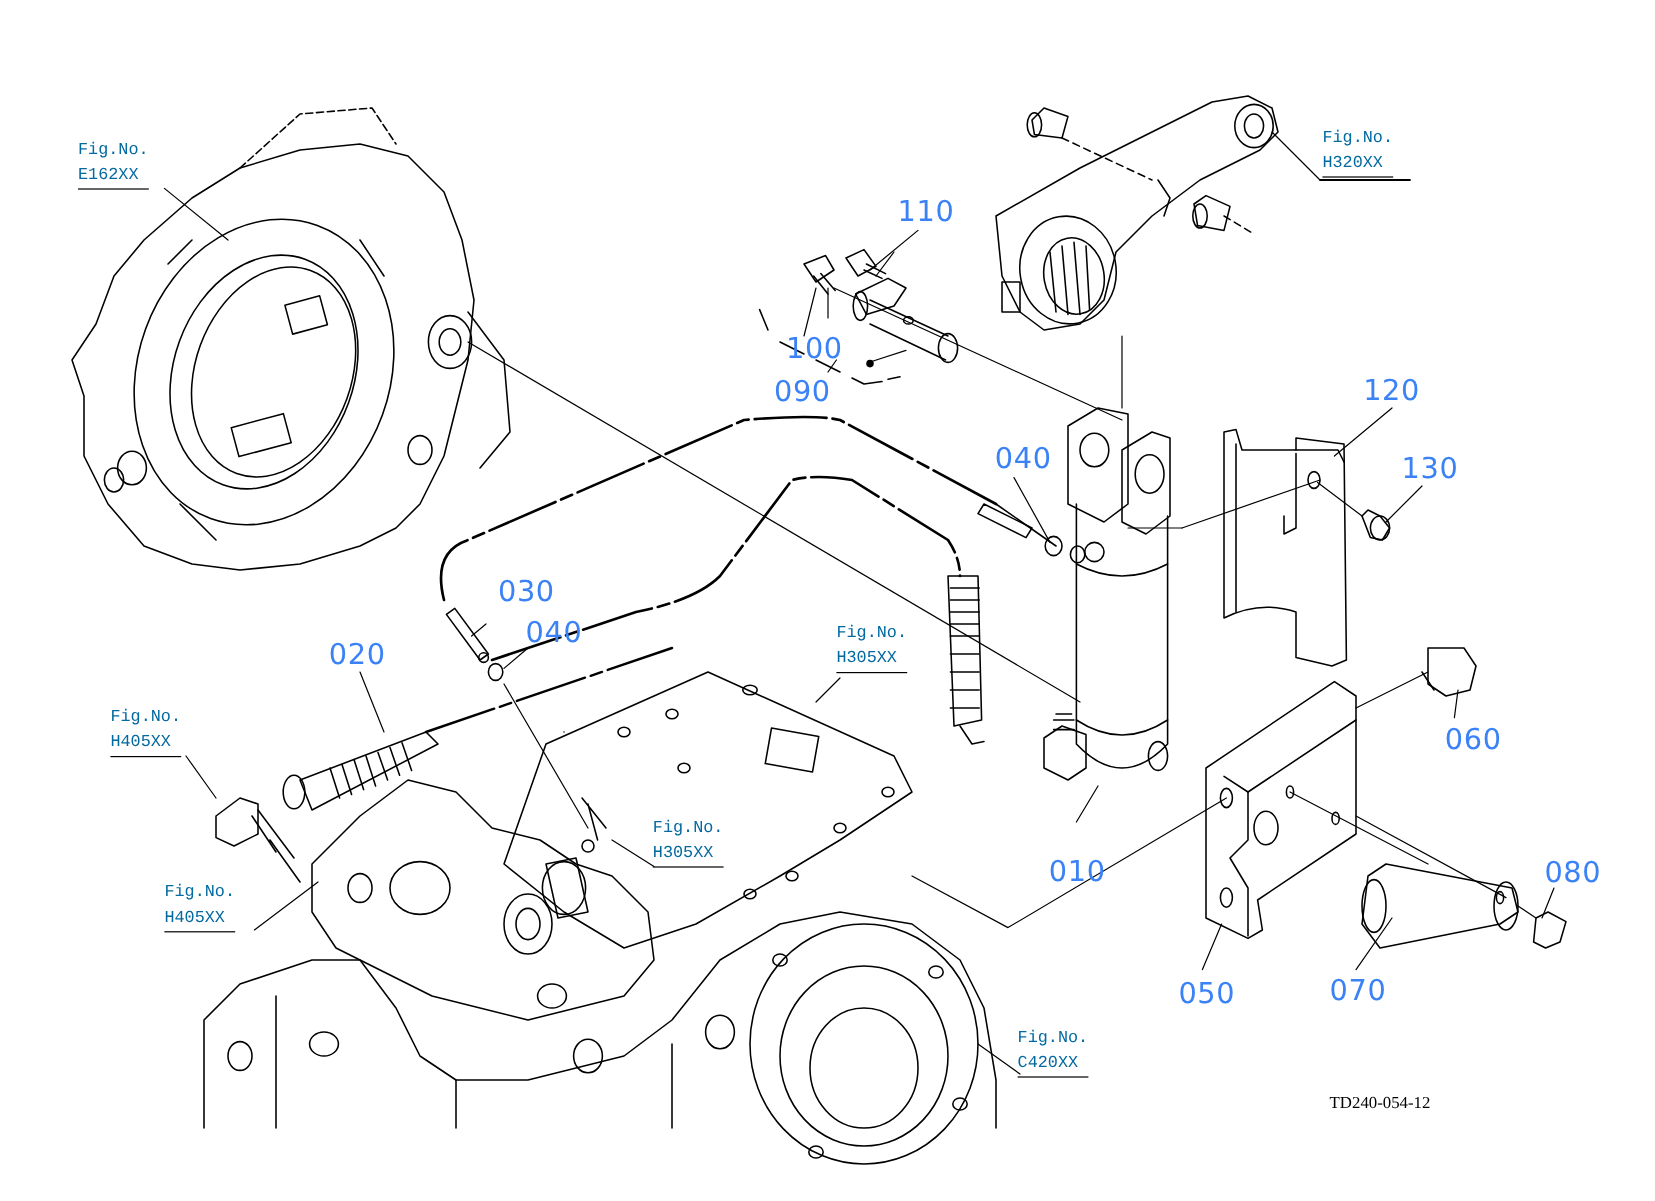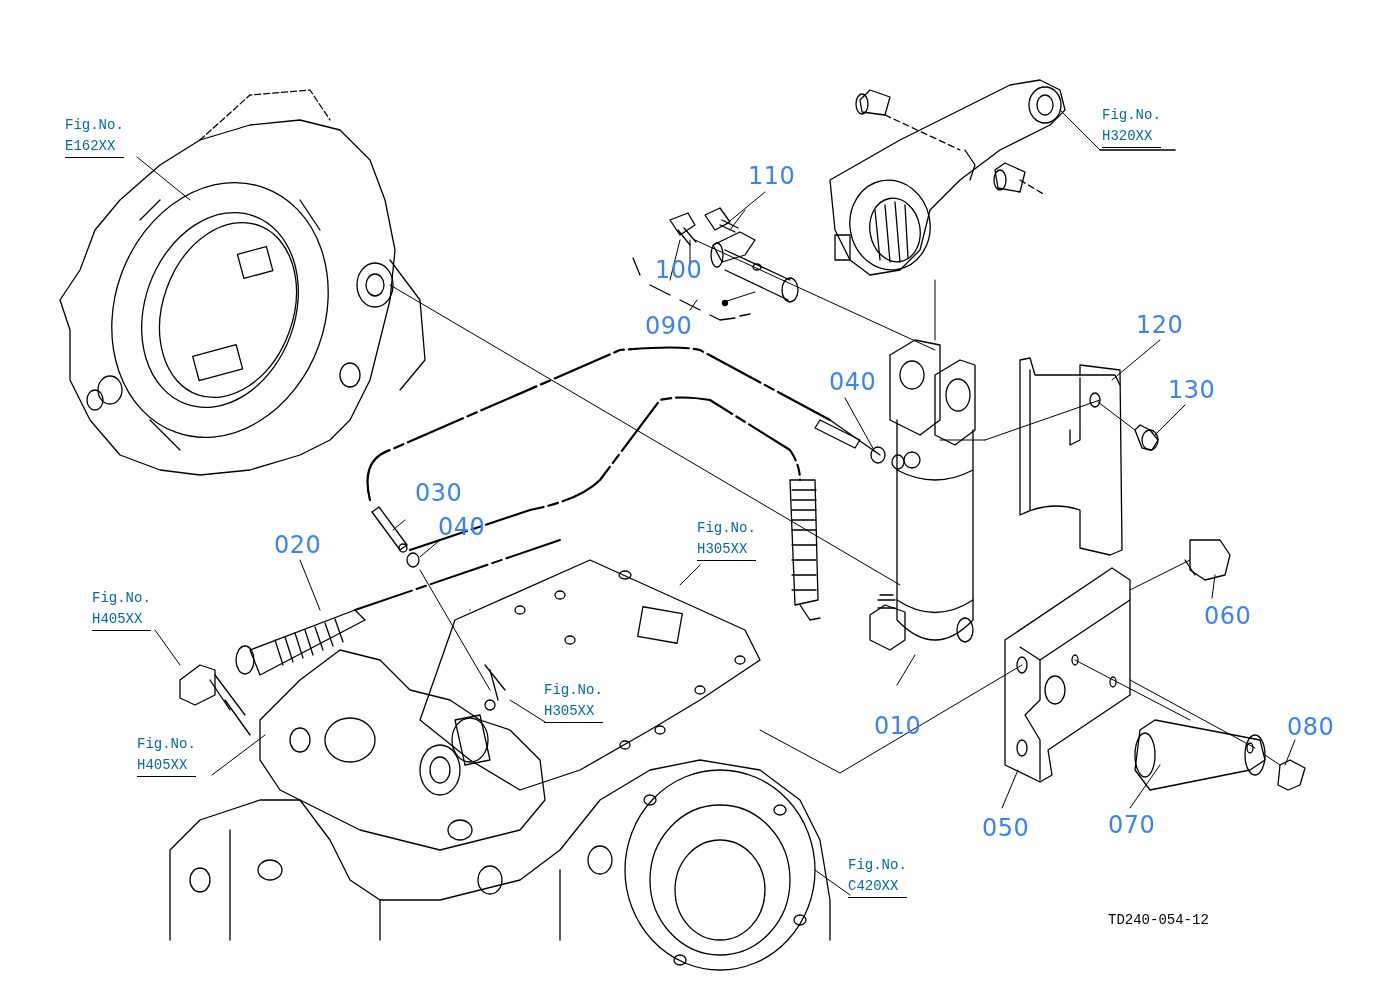--- a/index.html
+++ b/index.html
@@ -4,21 +4,21 @@
 <style>
   html, body { margin: 0; padding: 0; background: #ffffff; }
   body { width: 1379px; height: 1001px; position: relative; overflow: hidden;
          font-family: "DejaVu Sans", sans-serif; color: #000; }
   #canvas { position: absolute; left: 0; top: 0; width: 1379px; height: 1001px; }
   .lbl { position: absolute; font-family: "DejaVu Sans", sans-serif; font-size: 24px;
          line-height: 1; letter-spacing: 0.5px; color: #3b82f6; white-space: nowrap; }
   .fig { position: absolute; font-family: Liberation Mono, monospace; font-size: 14px;
          line-height: 21px; color: #0369a1; white-space: nowrap; }
   .fig .code { display: block; border-bottom: 1.5px solid #000; padding-right: 6px; }
-  .drawing-id { position: absolute; font-family: Liberation Mono, monospace; font-size: 14px; color: #000; }
+  .drawing-id { position: absolute; font-family: Liberation Serif, serif; font-size: 14px; color: #000; }
   svg path, svg line, svg ellipse, svg rect, svg polyline, svg polygon, svg circle { vector-effect: non-scaling-stroke; }
 </style>
 </head>
 <body>
 
 <svg id="canvas" viewBox="0 0 1379 1001" fill="none" stroke="#000" stroke-width="1.3" stroke-linejoin="round" stroke-linecap="round">
 
   <g>
     <path d="M70,330 L60,300 L80,270 L95,230 L120,200 L160,165 L200,140 L250,125 L300,120 L340,130 L370,160 L385,200 L395,250 L390,300 L380,340 L370,380 L350,420 L330,440 L300,455 L250,470 L200,475 L160,470 L120,455 L90,420 L70,380 Z"></path>
     <ellipse cx="220" cy="310" rx="105" ry="130" transform="rotate(20 220 310)"></ellipse>
@@ -210,21 +210,21 @@
     <line x1="137" y1="157" x2="190" y2="200"></line>
     <line x1="155" y1="630" x2="180" y2="665"></line>
     <line x1="212" y1="775" x2="265" y2="735"></line>
     <line x1="545" y1="722" x2="510" y2="700"></line>
     <line x1="700" y1="565" x2="680" y2="585"></line>
     <line x1="850" y1="895" x2="815" y2="870"></line>
   </g>
 </svg>
 
 <div class="lbl" style="left:748px;top:164px;">110</div>
-<div class="lbl" style="left:655px;top:258px;">100</div>
+<div class="lbl" style="left:655px;top:278px;">100</div>
 <div class="lbl" style="left:645px;top:314px;text-align:center;">090</div>
 <div class="lbl" style="left:1112px;top:313px;margin-left:24px;">120</div>
 <div class="lbl" style="left:1168px;top:378px;">130</div>
 <div class="lbl" style="left:829px;top:370px;">040</div>
 <div class="lbl" style="left:415px;top:481px;">030</div>
 <div class="lbl" style="left:438px;top:515px;">040</div>
 <div class="lbl" style="left:274px;top:533px;">020</div>
 <div class="lbl" style="left:1204px;top:604px;">060</div>
 <div class="lbl" style="left:874px;top:701px;margin-top:13px;">010</div>
 <div class="lbl" style="left:1287px;top:715px;">080</div>

